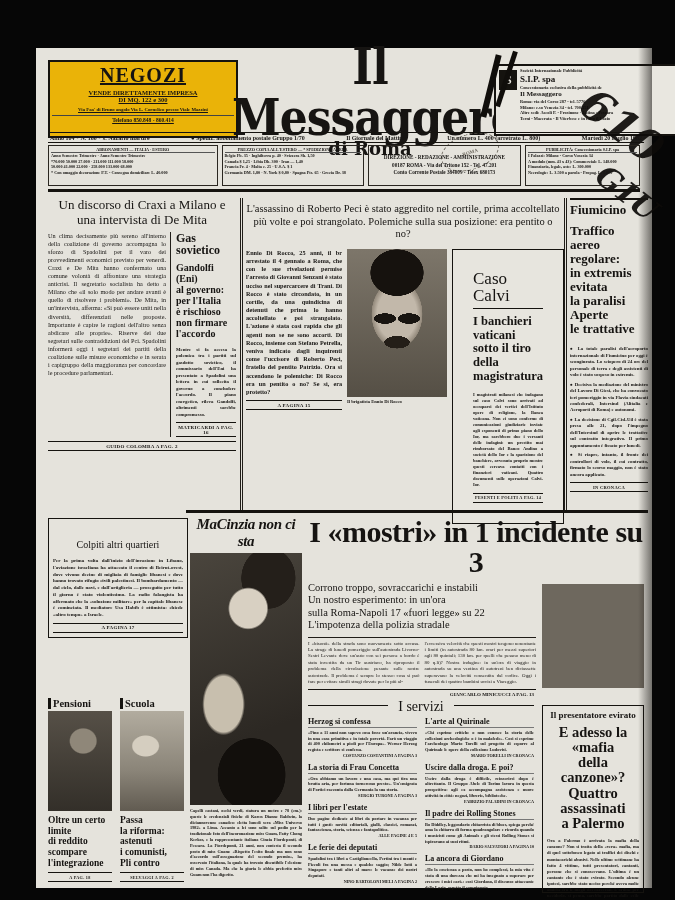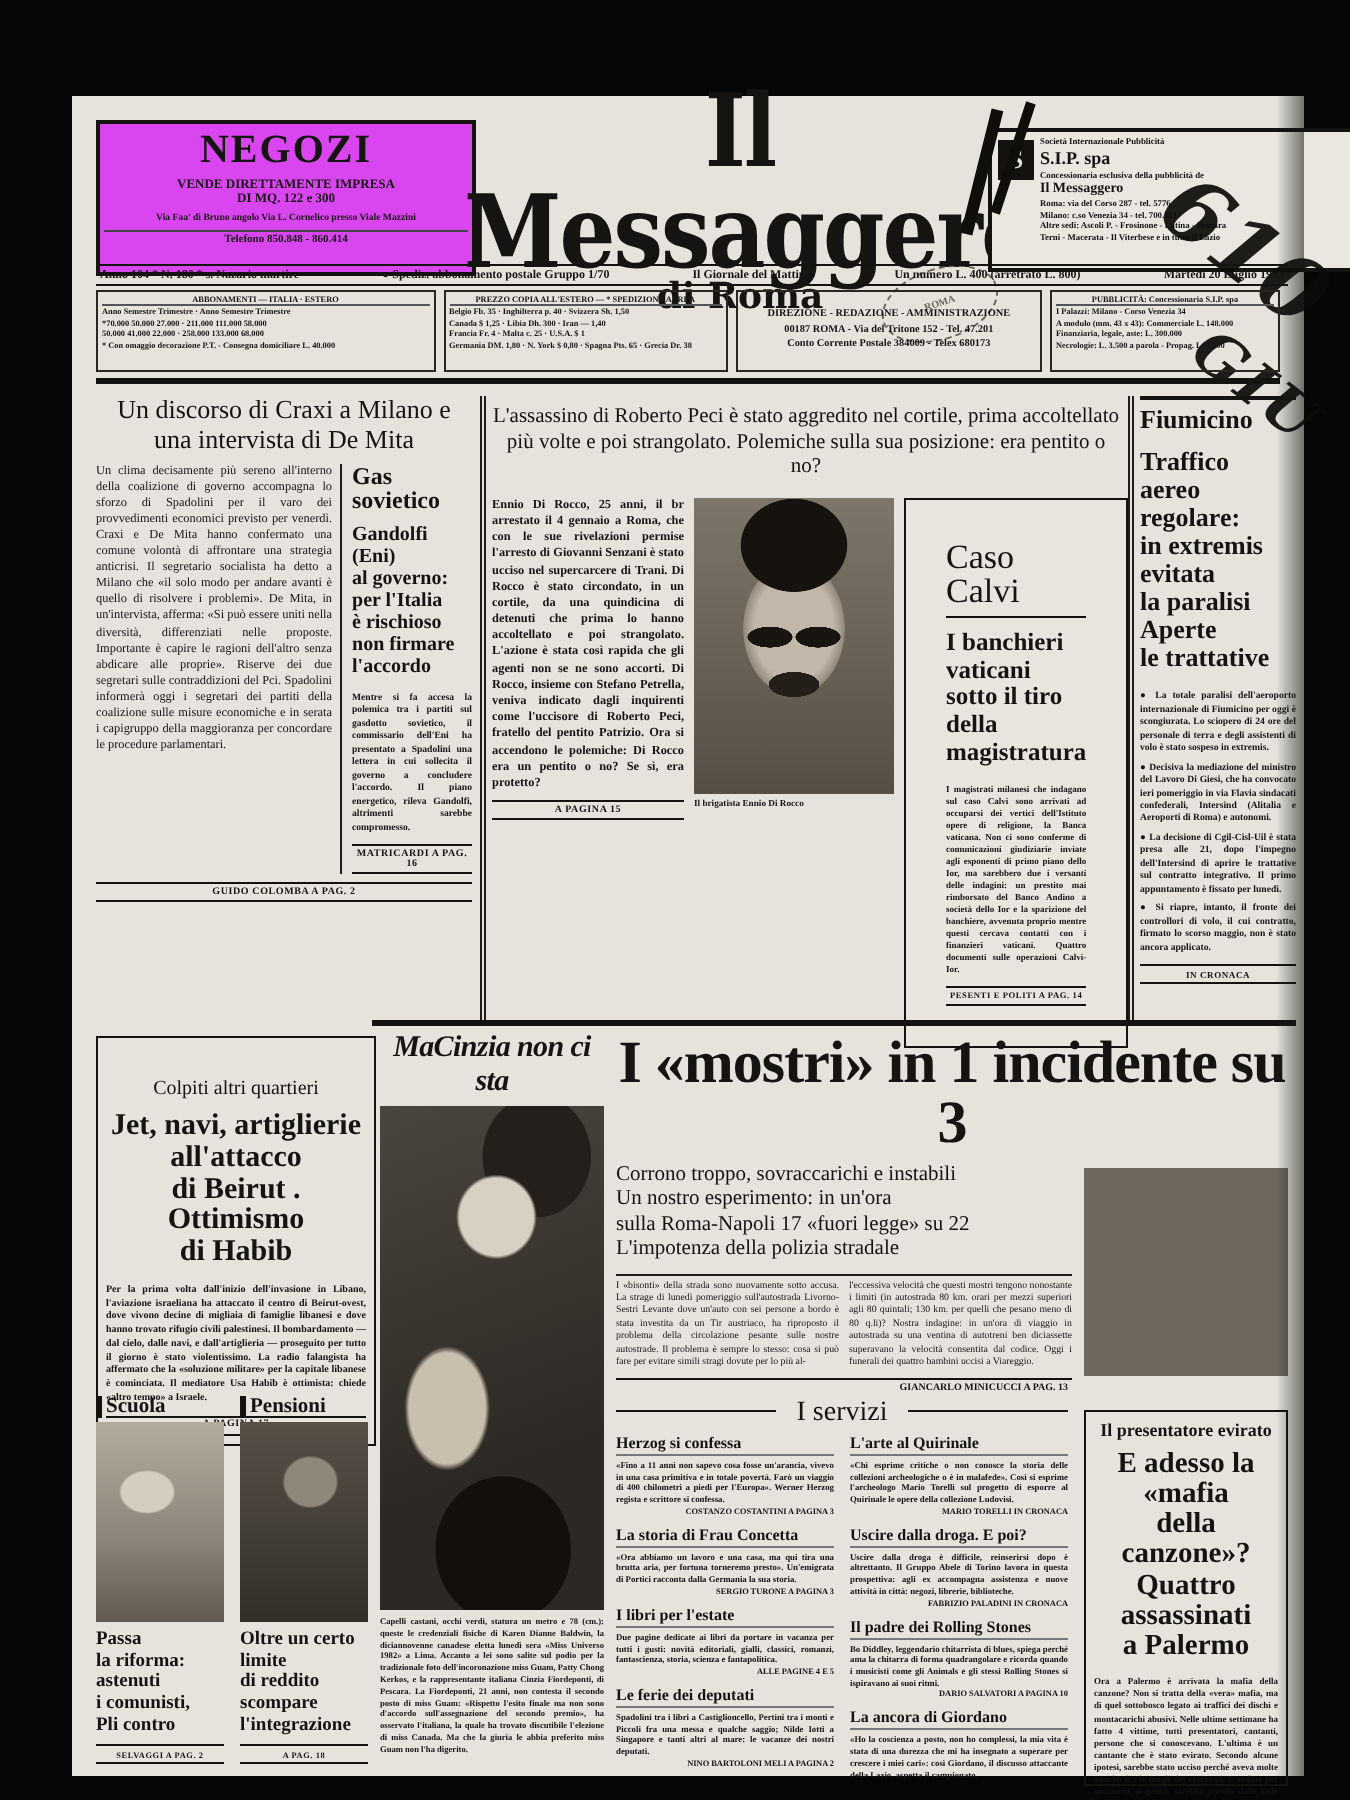--- a/index.html
+++ b/index.html
@@ -8,21 +8,21 @@
   .page{position:absolute;left:36px;top:48px;width:616px;height:840px;background:#e5e3dc;}
   .page::after{content:"";position:absolute;right:0;top:0;width:14px;height:100%;
        background:linear-gradient(90deg,rgba(0,0,0,0),rgba(20,18,15,.55));pointer-events:none;}
   .abs{position:absolute;}
   .ctr{text-align:center;}
   .jst{text-align:justify;}
   .preline{white-space:pre-line;}
   .rule-h{background:#15130f;}
   .vrule{border-left:1px solid #201d18;border-right:1px solid #201d18;width:1px;}
   
-  .negozi{left:12px;top:12px;width:182px;height:70px;border:2px solid #15130f;background:#d946ef;padding:2px;}
+  .negozi{left:12px;top:12px;width:182px;height:70px;border:2px solid #15130f;background:#eab308;padding:2px;text-decoration:underline;}
   .negozi .t{font-size:20px;font-weight:bold;letter-spacing:1px;}
   .negozi .s1{font-size:6.5px;font-weight:bold;margin-top:2px;}
   .negozi .s2{font-size:6.5px;font-weight:bold;}
   .negozi .s3{font-size:4.8px;font-weight:bold;margin-top:4px;}
   .negozi .s4{font-size:5.5px;font-weight:bold;margin-top:3px;border-top:1px solid #444;padding-top:1px;}
   .masthead{left:196px;top:0px;width:276px;}
   .masthead .title{font-size:44px;font-weight:bold;letter-spacing:-1px;line-height:1.0;
        font-family:"DejaVu Serif",serif;transform:scaleY(1.15);}
   .masthead .sub{font-size:18px;font-weight:bold;margin-top:2px;font-family:"DejaVu Serif",serif;}
   .sip{left:458px;top:16px;width:154px;height:64px;border:2px solid #15130f;padding:2px 2px 2px 24px;background:#e9e7e0;}
@@ -279,24 +279,20 @@
       <div>● La decisione di Cgil-Cisl-Uil è stata presa alle 21, dopo l'impegno dell'Intersind di aprire le trattative sul contratto integrativo. Il primo appuntamento è fissato per lunedì.</div>
       <div>● Si riapre, intanto, il fronte dei controllori di volo, il cui contratto, firmato lo scorso maggio, non è stato ancora applicato.</div>
     </div>
     <div class="strip" style="font-size:4.5px;">IN CRONACA</div>
   </div>
 
   <div class="abs hr2 rule-h"></div>
 
   <div class="abs beirut ctr">
     <div class="k">Colpiti altri quartieri</div>
-    <div class="h preline">Jet, navi, artiglierie
-all'attacco
-di Beirut . Ottimismo
-di Habib</div>
     <div class="b jst">Per la prima volta dall'inizio dell'invasione in Libano, l'aviazione israeliana ha attaccato il centro di Beirut-ovest, dove vivono decine di migliaia di famiglie libanesi e dove hanno trovato rifugio civili palestinesi. Il bombardamento — dal cielo, dalle navi, e dall'artiglieria — proseguito per tutto il giorno è stato violentissimo. La radio falangista ha affermato che la «soluzione militare» per la capitale libanese è cominciata. Il mediatore Usa Habib è ottimista: chiede «altro tempo» a Israele.</div>
     <div class="strip">A PAGINA 17</div>
   </div>
 
   <div class="abs cinzia">
     <div class="h ctr">MaCinzia non ci sta</div>
     <div class="ph ph-cinzia"></div>
     <div class="cap jst">Capelli castani, occhi verdi, statura un metro e 78 (cm.): queste le credenziali fisiche di Karen Dianne Baldwin, la diciannovenne canadese eletta lunedì sera «Miss Universo 1982» a Lima. Accanto a lei sono salite sul podio per la tradizionale foto dell'incoronazione miss Guam, Patty Chong Kerkos, e la rappresentante italiana Cinzia Fiordeponti, di Pescara. La Fiordeponti, 21 anni, non contesta il secondo posto di miss Guam: «Rispetto l'esito finale ma non sono d'accordo sull'assegnazione del secondo premio», ha osservato l'italiana, la quale ha trovato discutibile l'elezione di miss Canada. Ma che la giuria le abbia preferito miss Guam non l'ha digerito.</div>
   </div>
 
@@ -377,34 +373,34 @@
 Quattro assassinati
 a Palermo</div>
         <div class="b jst">Ora a Palermo è arrivata la mafia della canzone? Non si tratta della «vera» mafia, ma di quel sottobosco legato ai traffici dei dischi e montacarichi abusivi. Nelle ultime settimane ha fatto 4 vittime, tutti presentatori, cantanti, persone che si conoscevano. L'ultima è un cantante che è stato evirato. Secondo alcune ipotesi, sarebbe stato ucciso perché aveva molte amiche fra le mogli dei carcerati. L'ordine per ucciderlo, si pensa, sarebbe partito dalle celle dei detenuti «gelosi».</div>
 
       </div>
     </div>
   </div>
 
   <div class="abs minis">
     <div class="mini">
+      <div class="k">Pensioni</div>
+      <div class="ph ph-pensioni"></div>
+      <div class="h preline">Oltre un certo
+limite
+di reddito
+scompare
+l'integrazione</div>
+      <div class="strip" style="font-size:4.2px;">A PAG. 18</div>
+    </div>
+    <div class="mini">
       <div class="k">Scuola</div>
       <div class="ph ph-scuola"></div>
       <div class="h preline">Passa
 la riforma:
 astenuti
 i comunisti,
 Pli contro</div>
       <div class="strip" style="font-size:4.2px;">SELVAGGI A PAG. 2</div>
     </div>
-    <div class="mini">
-      <div class="k">Pensioni</div>
-      <div class="ph ph-pensioni"></div>
-      <div class="h preline">Oltre un certo
-limite
-di reddito
-scompare
-l'integrazione</div>
-      <div class="strip" style="font-size:4.2px;">A PAG. 18</div>
-    </div>
   </div>
 
 </div>
 
 </body></html>

